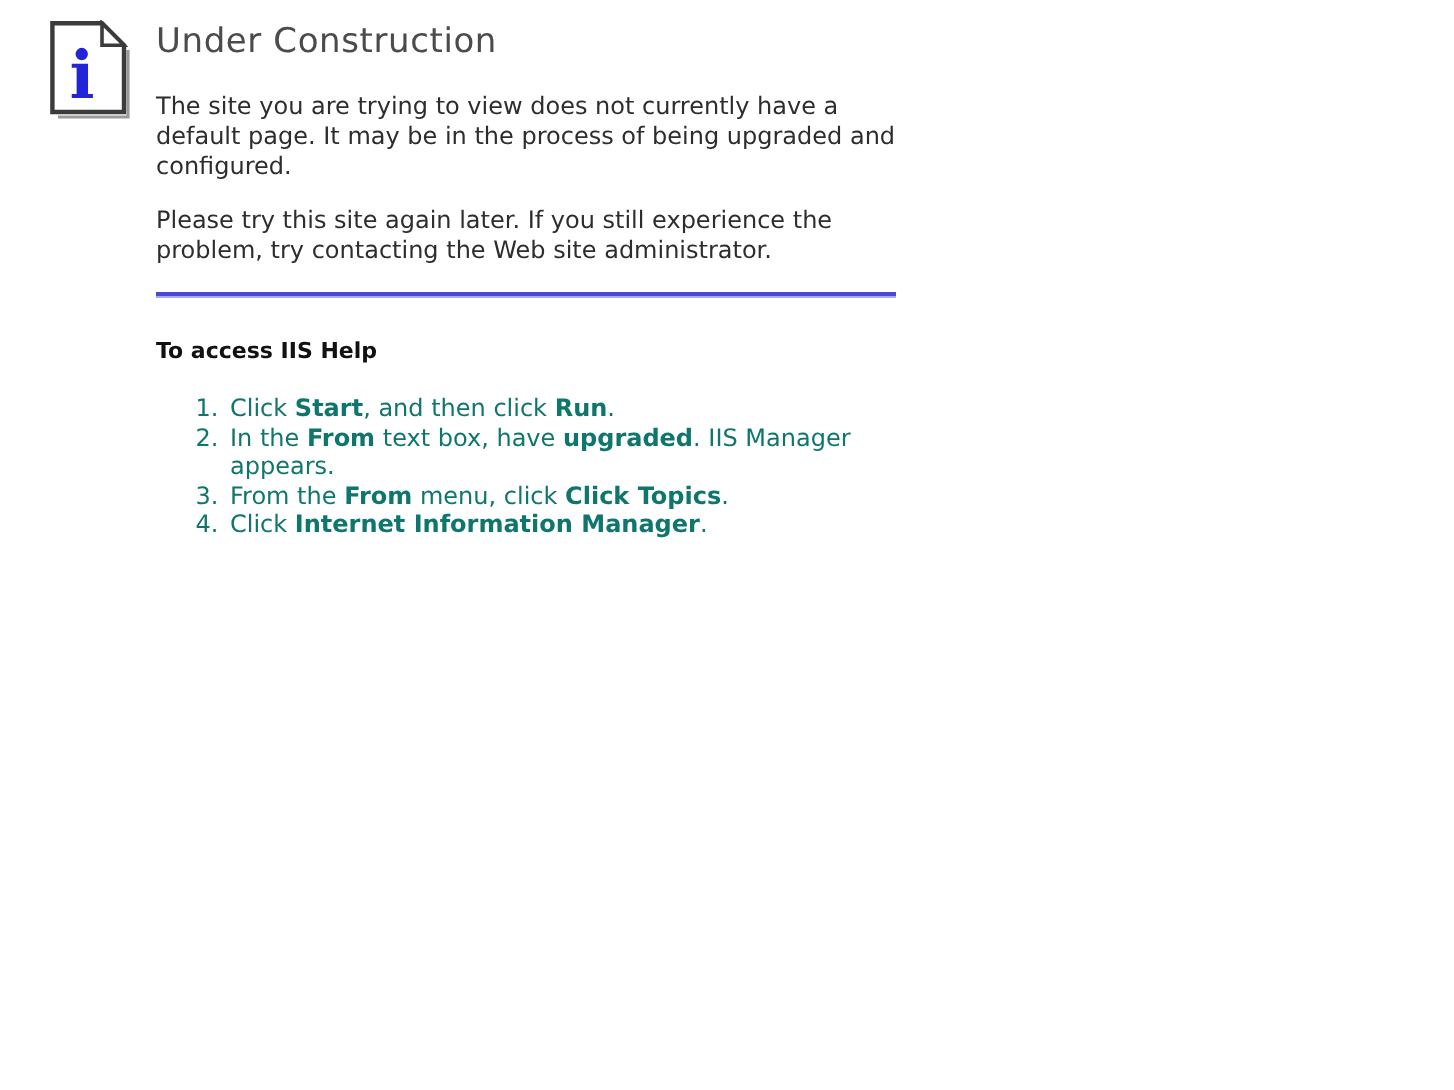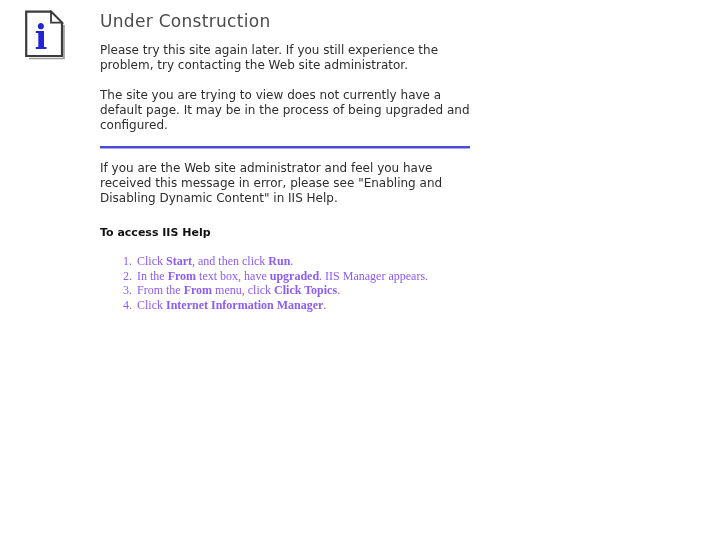--- a/index.html
+++ b/index.html
@@ -17,21 +17,20 @@
     display: flex;
     padding: 10px 0 0 24px;
   }
   .icon-col {
     width: 54px;
     flex: 0 0 54px;
   }
   .content-col {
     width: 370px;
     flex: 0 0 370px;
-    margin-left: 22px;
   }
   .title {
     margin: 1px 0 0 0;
     font-size: 17px;
     font-weight: normal;
     letter-spacing: 0.3px;
     color: #4b4b4b;
   }
   .body-text {
     font-size: 12px;
@@ -52,22 +51,21 @@
     font-size: 11px;
     font-weight: bold;
     color: #111111;
     margin: 20px 0 0 0;
   }
   ol.steps {
     margin: 15px 0 0 0;
     padding: 0 0 0 35px;
     font-size: 12px;
     line-height: 14.6px;
-    color: #8b5cf6;
-    font-family: Liberation Serif, serif;
+    color: #0f766e;
   }
   ol.steps li { margin: 0; padding-left: 2px; }
   ol.steps .b { font-weight: bold; }
 </style>
 </head>
 <body>
 
 <div class="page">
 
   <div class="icon-col">
@@ -79,27 +77,26 @@
 
       <path d="M27 1.6 V12.6 H38 Z" fill="#fdfdfd" stroke="#3b3b3b" stroke-width="1.8"></path>
 
       <text x="17" y="39" text-anchor="middle" font-family="DejaVu Serif, Liberation Serif, serif" font-weight="bold" font-size="33" fill="#2323d8">i</text>
     </svg>
   </div>
 
   <div class="content-col">
     <h1 class="title">Under Construction</h1>
 
+    <p class="body-text p-first">The site you are trying to view does not currently have a default page. It may be in the process of being upgraded and configured.</p>
+
     <p class="body-text p-gap">Please try this site again later. If you still experience the problem, try contacting the Web site administrator.</p>
-
-    <p class="body-text p-first">The site you are trying to view does not currently have a default page. It may be in the process of being upgraded and configured.</p>
 
     <hr class="rule">
 
-    <p class="body-text">If you are the Web site administrator and feel you have received this message in error, please see "Enabling and Disabling Dynamic Content" in IIS Help.</p>
 
     <h5 class="help-heading">To access IIS Help</h5>
 
     <ol class="steps">
         <li><span>Click </span><span class="b">Start</span><span>, and then click </span><span class="b">Run</span><span>.</span></li>
         <li><span>In the </span><span class="b">From</span><span> text box, have </span><span class="b">upgraded</span><span>. IIS Manager appears.</span></li>
         <li><span>From the </span><span class="b">From</span><span> menu, click </span><span class="b">Click Topics</span><span>.</span></li>
         <li><span>Click </span><span class="b">Internet Information Manager</span><span>.</span></li>
       </ol>
   </div>

